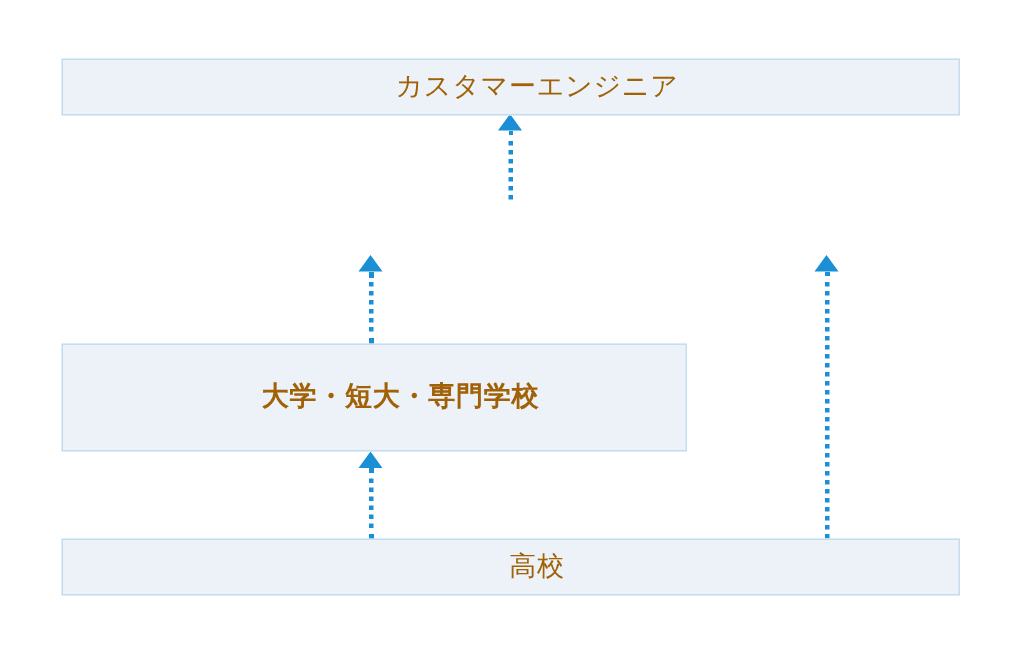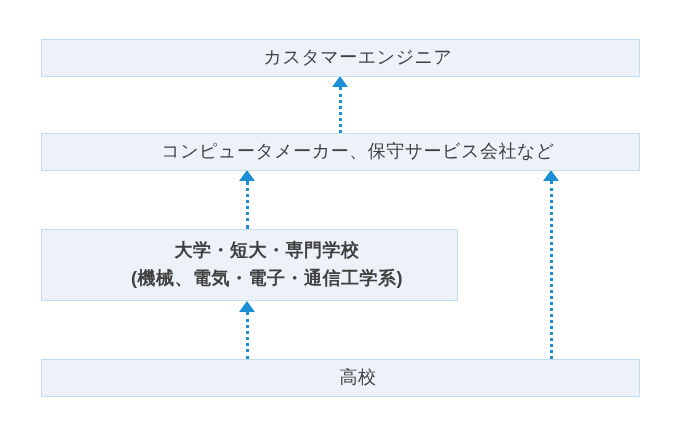--- a/index.html
+++ b/index.html
@@ -19,21 +19,21 @@
   }
   .node {
     position: absolute;
     box-sizing: border-box;
     background: #edf2f9;
     border: 1.5px solid #c2ddee;
     display: flex;
     flex-direction: column;
     align-items: center;
     justify-content: center;
-    color: #404040;
+    color: #a16207;
     font-size: 18px;
     letter-spacing: 0.5px;
     line-height: 1.55;
     white-space: nowrap;
     z-index: 2;
     padding-left: 35px;
   }
   .node-line {
     display: block;
   }
@@ -106,26 +106,22 @@
 
   <div class="connector">
     <div class="stem" style="left:339px; top:87px; height:46px;"></div>
     <div class="arrowhead" style="left:332px; top:76px;"></div>
   </div>
 
   <div class="node" id="node-customer-engineer">
     <span class="node-line">カスタマーエンジニア</span>
   </div>
 
-  <div class="node" id="node-makers">
-    <span class="node-line">コンピュータメーカー、保守サービス会社など</span>
-  </div>
 
   <div class="node" id="node-schools">
     <span class="node-line">大学・短大・専門学校</span>
-    <span class="node-line">(機械、電気・電子・通信工学系)</span>
   </div>
 
   <div class="node" id="node-highschool">
     <span class="node-line">高校</span>
   </div>
 
 </div>
 
 </body></html>

